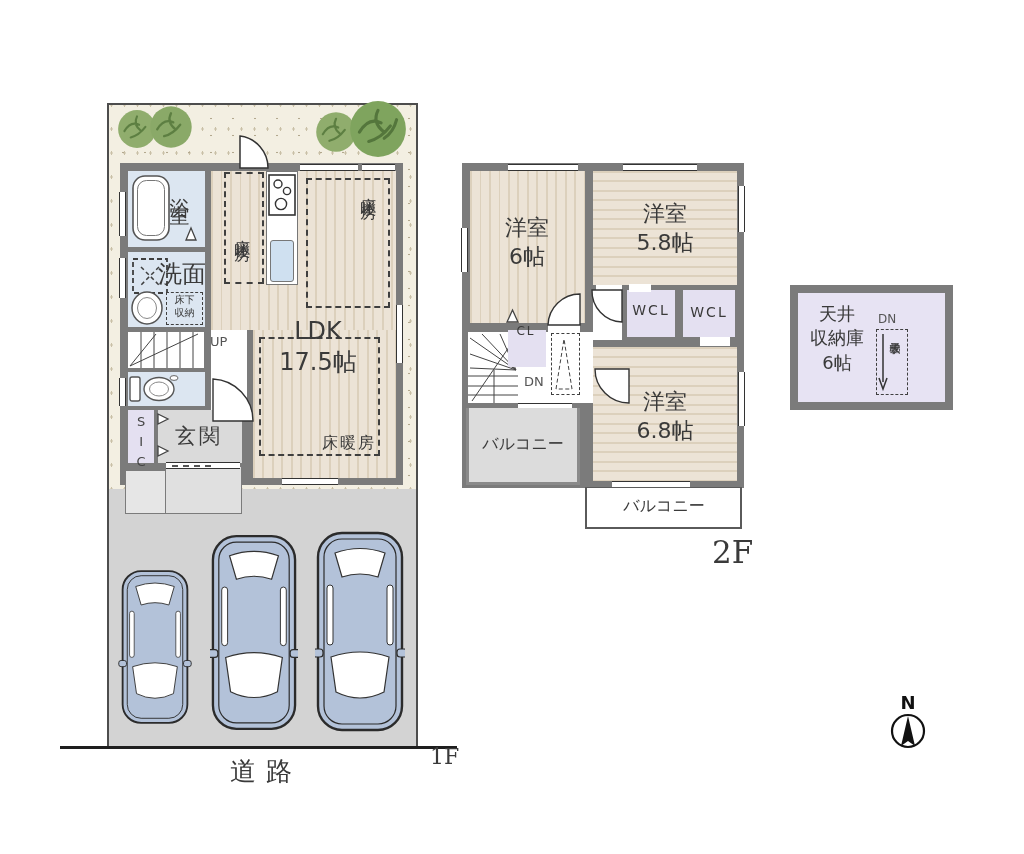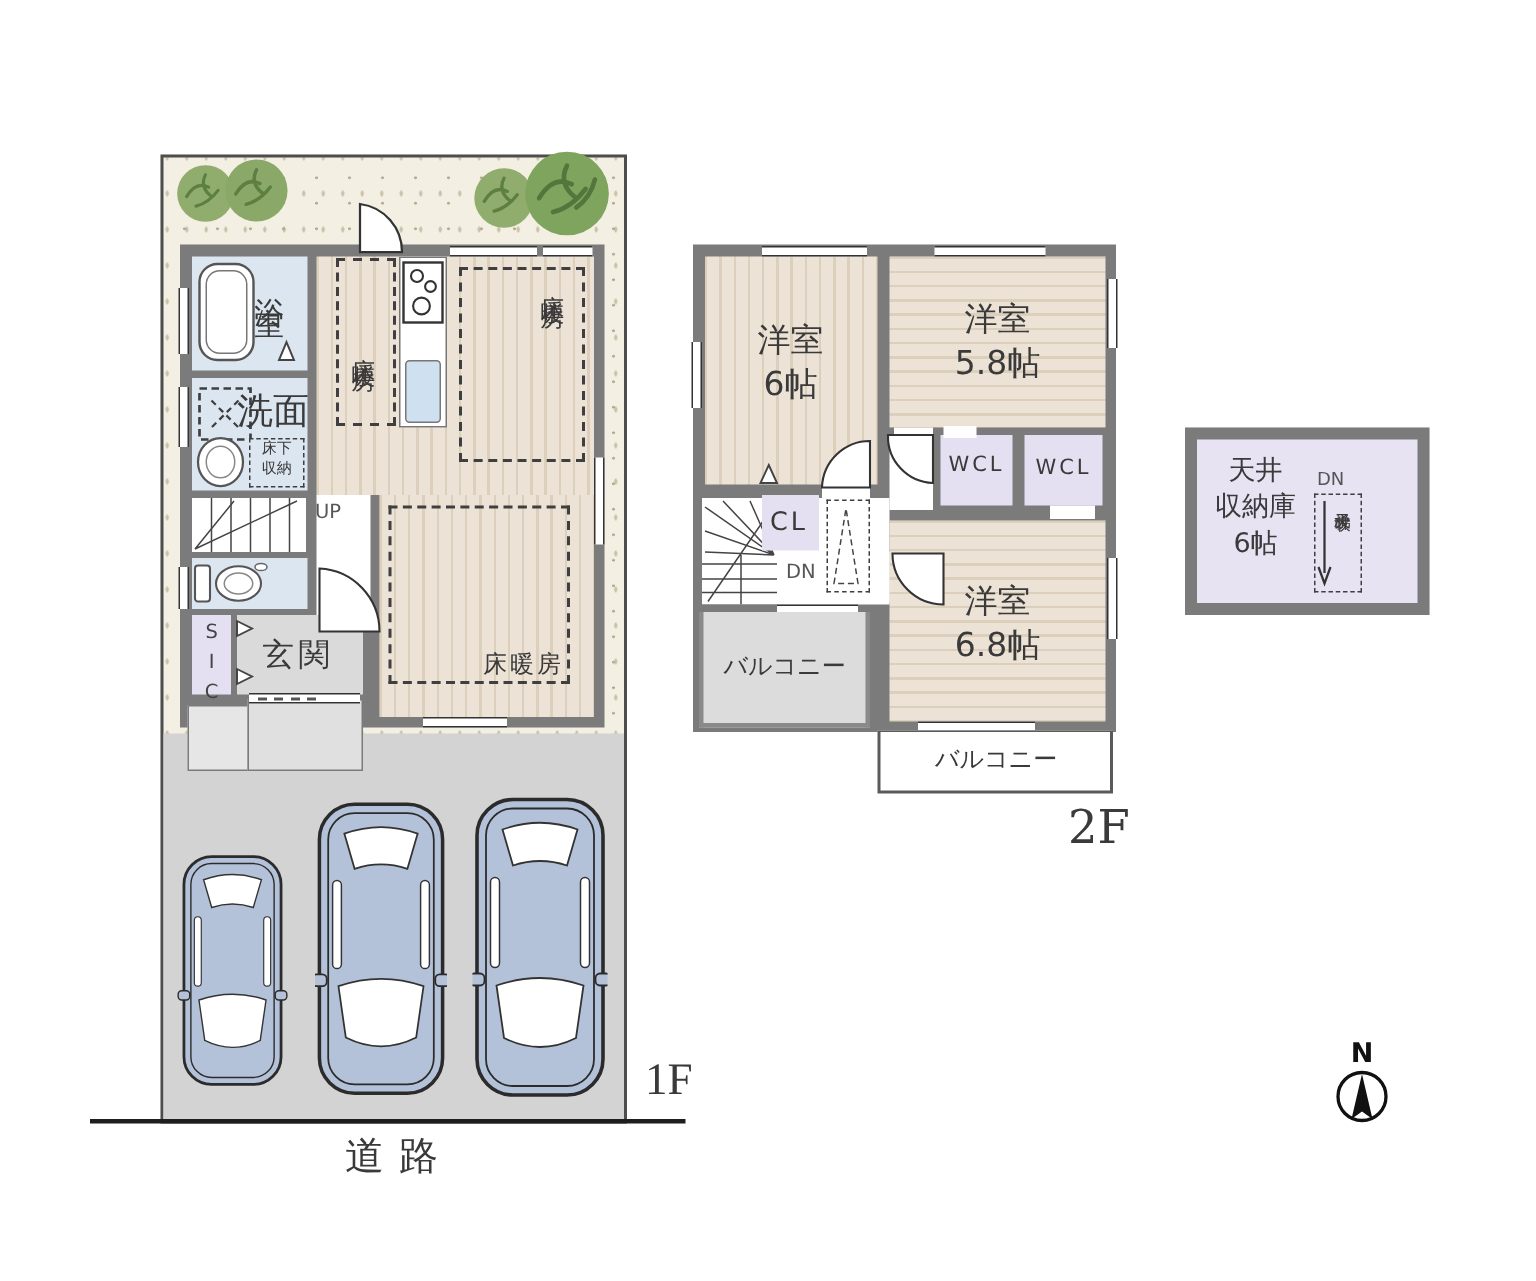--- a/index.html
+++ b/index.html
@@ -165,20 +165,24 @@
 
   <div class="abs" style="left:125px;top:470px;width:41px;height:44px;background:#e6e6e6;border:1.5px solid #7b7b7b;"></div>
   <div class="abs" style="left:165px;top:466px;width:77px;height:48px;background:#e0e0e0;border:1.5px solid #7b7b7b;"></div>
   <div class="abs win-h" style="left:166px;top:462px;width:74px;height:7px;background-image:repeating-linear-gradient(90deg,#555 0 6px,transparent 6px 11px);background-size:60% 2px;background-position:6px center;background-repeat:no-repeat;"></div>
 
   <div class="abs txt vtxt" style="left:168px;top:182px;font-size:20px;letter-spacing:6px;">浴室</div>
   <div class="abs txt" style="left:158px;top:260px;font-size:24px;">洗面</div>
   <div class="abs txt" style="left:210px;top:334px;font-size:13px;color:#555;">UP</div>
   <div class="abs txt vtxt" style="left:133px;top:414px;font-size:13px;letter-spacing:5px;color:#444;">SIC</div>
   <div class="abs txt" style="left:175px;top:424px;font-size:21px;letter-spacing:3px;">玄関</div>
+  <div class="abs txt col" style="left:254px;top:316px;width:128px;font-size:24px;line-height:1.3;">
+    <span>LDK</span>
+      <span>17.5帖</span>
+  </div>
   <div class="abs txt vtxt" style="left:233px;top:226px;font-size:16px;letter-spacing:3px;">床暖房</div>
   <div class="abs txt vtxt" style="left:359px;top:184px;font-size:16px;letter-spacing:3px;">床暖房</div>
   <div class="abs txt" style="left:322px;top:433px;font-size:16px;letter-spacing:2px;">床暖房</div>
 
   <div class="abs" style="left:118px;top:568px;width:74px;height:158px;">
     <svg width="74" height="158" viewBox="0 0 90 205">
         <rect x="3" y="4" width="84" height="197" rx="24" fill="#b3c2d9" stroke="#2b2b2b" stroke-width="2.4"></rect>
         <rect x="9" y="10" width="72" height="185" rx="18" fill="none" stroke="#2b2b2b" stroke-width="1.2"></rect>
         <path d="M20 24 Q45 15 70 24 L63 48 Q45 42 27 48 Z" fill="#fff" stroke="#333" stroke-width="1.2"></path>
         <rect x="12" y="56" width="6" height="60" rx="3" fill="#fff" stroke="#333" stroke-width="1"></rect>
@@ -208,21 +212,21 @@
         <rect x="12" y="56" width="6" height="60" rx="3" fill="#fff" stroke="#333" stroke-width="1"></rect>
         <rect x="72" y="56" width="6" height="60" rx="3" fill="#fff" stroke="#333" stroke-width="1"></rect>
         <path d="M16 128 Q45 118 74 128 L69 163 Q45 175 21 163 Z" fill="#fff" stroke="#333" stroke-width="1.2"></path>
         <rect x="-2" y="120" width="10" height="8" rx="3" fill="#b3c2d9" stroke="#2b2b2b" stroke-width="1.2"></rect>
         <rect x="82" y="120" width="10" height="8" rx="3" fill="#b3c2d9" stroke="#2b2b2b" stroke-width="1.2"></rect>
       </svg>
   </div>
 
   <div class="abs" style="left:60px;top:746px;width:397px;height:2.5px;background:#1e1e1e;"></div>
   <div class="abs txt" style="left:230px;top:756px;font-size:26px;letter-spacing:10px;">道路</div>
-  <div class="abs txt serif" style="left:430px;top:702px;font-size:30px;font-family:Liberation Serif, serif;">1F</div>
+  <div class="abs txt serif" style="left:430px;top:744px;font-size:22px;">1F</div>
 
   <div class="abs wall" style="left:462px;top:163px;width:282px;height:325px;"></div>
 
   <div class="abs fl-v" style="left:470px;top:171px;width:115px;height:152px;"></div>
   <div class="abs fl-h" style="left:593px;top:171px;width:144px;height:114px;"></div>
   <div class="abs white" style="left:593px;top:290px;width:29px;height:50px;"></div>
   <div class="abs purple" style="left:627px;top:290px;width:48px;height:47px;"></div>
   <div class="abs purple" style="left:683px;top:290px;width:52px;height:47px;"></div>
   <div class="abs white" style="left:518px;top:332px;width:75px;height:71px;"></div>
 
@@ -287,21 +291,21 @@
   <div class="abs txt col" style="left:625px;top:200px;width:80px;font-size:22px;line-height:1.3;">
     <span>洋室</span>
       <span>5.8帖</span>
   </div>
   <div class="abs txt col" style="left:625px;top:388px;width:80px;font-size:22px;line-height:1.3;">
     <span>洋室</span>
       <span>6.8帖</span>
   </div>
   <div class="abs txt ctr" style="left:627px;top:302px;width:48px;font-size:14px;letter-spacing:2px;">WCL</div>
   <div class="abs txt ctr" style="left:683px;top:304px;width:52px;font-size:14px;letter-spacing:2px;">WCL</div>
-  <div class="abs txt ctr" style="left:508px;top:338px;width:36px;font-size:17px;letter-spacing:2px;">CL</div>
+  <div class="abs txt ctr" style="left:508px;top:324px;width:36px;font-size:12px;letter-spacing:2px;">CL</div>
   <div class="abs txt" style="left:524px;top:374px;font-size:13px;color:#555;">DN</div>
   <div class="abs txt ctr" style="left:474px;top:434px;width:98px;font-size:16px;">バルコニー</div>
   <div class="abs txt ctr" style="left:608px;top:496px;width:112px;font-size:16px;">バルコニー</div>
   <div class="abs txt serif" style="left:712px;top:534px;font-size:31px;">2F</div>
 
   <div class="abs" style="left:790px;top:285px;width:163px;height:125px;background:#e7e3f3;border:8px solid #7b7b7b;"></div>
   <div class="abs txt col" style="left:798px;top:302px;width:78px;font-size:18px;line-height:1.35;">
     <span>天井</span>
       <span>収納庫</span>
       <span>6帖</span>

